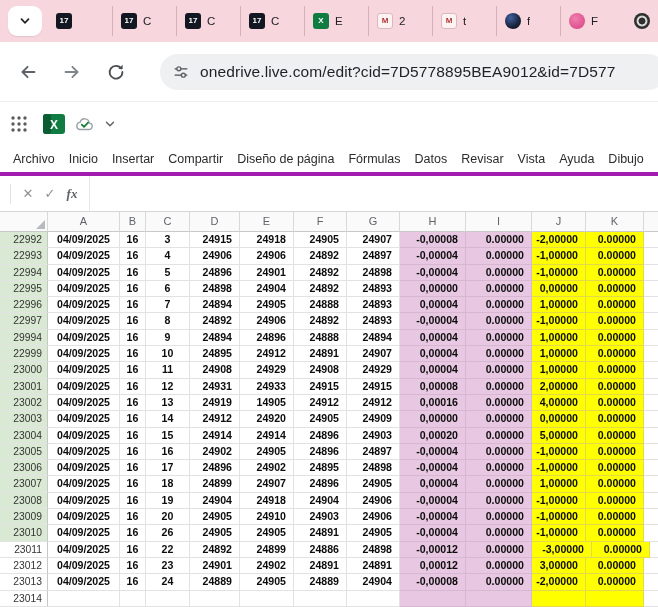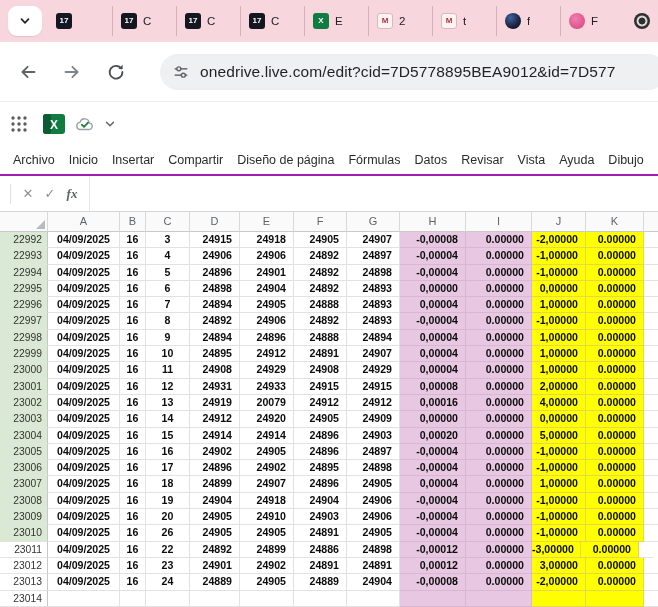--- a/index.html
+++ b/index.html
@@ -25,21 +25,21 @@
   
   .navbar{height:60px;background:#fff;display:flex;align-items:center;padding-left:16px;box-sizing:border-box;border-bottom:1px solid #ececec;}
   .navbtn{width:24px;height:24px;margin-right:20px;flex:none;display:flex;align-items:center;justify-content:center;}
   .addressbar{flex:1;height:36px;background:#eef0f2;border-radius:18px;display:flex;align-items:center;padding:0 12px 0 12px;margin-left:12px;margin-right:-8px;min-width:0;}
   .url{font-size:15.5px;color:#1f2125;font-weight:500;white-space:nowrap;overflow:hidden;margin-left:10px;letter-spacing:.1px;}
 
   
   .xltop{height:44px;display:flex;align-items:center;padding-left:10px;box-sizing:border-box;background:#fff;}
   .xl-title{font-size:13px;color:#424242;margin-left:10px;white-space:nowrap;}
   .gap8{width:8px;flex:none;}.gap14{width:14px;flex:none;}
-  .menubar{height:30px;display:flex;align-items:center;padding-left:6px;box-sizing:border-box;background:#fff;border-bottom:2px solid #a21caf;white-space:nowrap;overflow:hidden;}
+  .menubar{height:30px;display:flex;align-items:center;padding-left:6px;box-sizing:border-box;background:#fff;border-bottom:4px solid #a21caf;white-space:nowrap;overflow:hidden;}
   .menu-item{font-size:12.5px;color:#2b2b2b;padding:0 7px;flex:none;cursor:default;}
 
   
   .fbar{height:36px;display:flex;align-items:center;padding-left:4px;box-sizing:border-box;background:#fff;border-bottom:1px solid #d6d6d6;}
   .namebox{width:106px;height:24px;border:1px solid #c9c9c9;border-radius:2px;box-sizing:border-box;display:flex;align-items:center;justify-content:space-between;padding:0 5px 0 8px;font-size:12px;color:#333;flex:none;background:#fff;}
   .nb-chev{font-size:9px;color:#777;}
   .fsep{width:1px;height:20px;background:#e2e2e2;margin:0 6px;flex:none;}
   .fbtn{width:22px;text-align:center;font-size:13px;color:#909090;flex:none;cursor:default;}
   .fbtn.fx{font-family:"Liberation Serif",serif;font-style:italic;font-weight:bold;color:#5f6368;}
   .finput{flex:1;height:100%;border-left:1px solid #e6e6e6;margin-left:6px;}
@@ -300,21 +300,21 @@
           <div class="gcell a-r" style="width: 54px;">24906</div>
           <div class="gcell a-r" style="width: 53px;">24892</div>
           <div class="gcell a-r" style="width: 53px;">24893</div>
           <div class="gcell a-r c-pink" style="width: 66px;">-0,00004</div>
           <div class="gcell a-r c-pink" style="width: 66px;">0.00000</div>
           <div class="gcell a-r c-yellow" style="width: 54px;">-1,00000</div>
           <div class="gcell a-r c-yellow" style="width: 58px;">0.00000</div>
           <div class="fillcell"></div>
         </div>
         <div class="grow">
-          <div class="rh hl">22998</div>
+          <div class="rh hl">29994</div>
           <div class="gcell a-c" style="width: 72px;">04/09/2025</div>
           <div class="gcell a-c" style="width: 26px;">16</div>
           <div class="gcell a-c" style="width: 44px;">9</div>
           <div class="gcell a-r" style="width: 50px;">24894</div>
           <div class="gcell a-r" style="width: 54px;">24896</div>
           <div class="gcell a-r" style="width: 53px;">24888</div>
           <div class="gcell a-r" style="width: 53px;">24894</div>
           <div class="gcell a-r c-pink" style="width: 66px;">0,00004</div>
           <div class="gcell a-r c-pink" style="width: 66px;">0.00000</div>
           <div class="gcell a-r c-yellow" style="width: 54px;">1,00000</div>
@@ -365,21 +365,21 @@
           <div class="gcell a-r c-yellow" style="width: 54px;">2,00000</div>
           <div class="gcell a-r c-yellow" style="width: 58px;">0.00000</div>
           <div class="fillcell"></div>
         </div>
         <div class="grow">
           <div class="rh hl">23002</div>
           <div class="gcell a-c" style="width: 72px;">04/09/2025</div>
           <div class="gcell a-c" style="width: 26px;">16</div>
           <div class="gcell a-c" style="width: 44px;">13</div>
           <div class="gcell a-r" style="width: 50px;">24919</div>
-          <div class="gcell a-r" style="width: 54px;">20079</div>
+          <div class="gcell a-r" style="width: 54px;">14905</div>
           <div class="gcell a-r" style="width: 53px;">24912</div>
           <div class="gcell a-r" style="width: 53px;">24912</div>
           <div class="gcell a-r c-pink" style="width: 66px;">0,00016</div>
           <div class="gcell a-r c-pink" style="width: 66px;">0.00000</div>
           <div class="gcell a-r c-yellow" style="width: 54px;">4,00000</div>
           <div class="gcell a-r c-yellow" style="width: 58px;">0.00000</div>
           <div class="fillcell"></div>
         </div>
         <div class="grow">
           <div class="rh hl">23003</div>
@@ -505,21 +505,21 @@
           <div class="rh">23011</div>
           <div class="gcell a-c" style="width: 72px;">04/09/2025</div>
           <div class="gcell a-c" style="width: 26px;">16</div>
           <div class="gcell a-c" style="width: 44px;">22</div>
           <div class="gcell a-r" style="width: 50px;">24892</div>
           <div class="gcell a-r" style="width: 54px;">24899</div>
           <div class="gcell a-r" style="width: 53px;">24886</div>
           <div class="gcell a-r" style="width: 53px;">24898</div>
           <div class="gcell a-r c-pink" style="width: 66px;">-0,00012</div>
           <div class="gcell a-r c-pink" style="width: 66px;">0.00000</div>
-          <div class="gcell a-r c-yellow" style="width: 49px;">-3,00000</div>
+          <div class="gcell a-r c-yellow" style="width: 60px;">-3,00000</div>
           <div class="gcell a-r c-yellow" style="width: 58px;">0.00000</div>
           <div class="fillcell"></div>
         </div>
         <div class="grow">
           <div class="rh">23012</div>
           <div class="gcell a-c" style="width: 72px;">04/09/2025</div>
           <div class="gcell a-c" style="width: 26px;">16</div>
           <div class="gcell a-c" style="width: 44px;">23</div>
           <div class="gcell a-r" style="width: 50px;">24901</div>
           <div class="gcell a-r" style="width: 54px;">24902</div>

